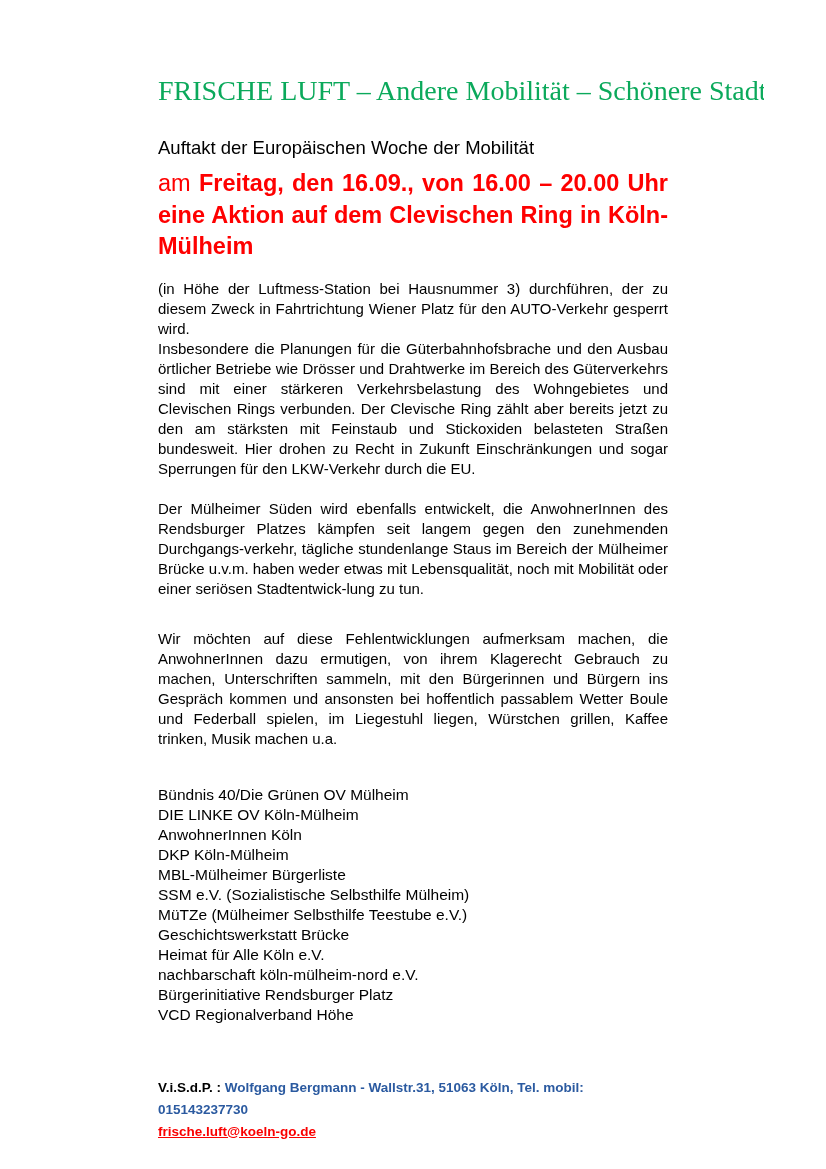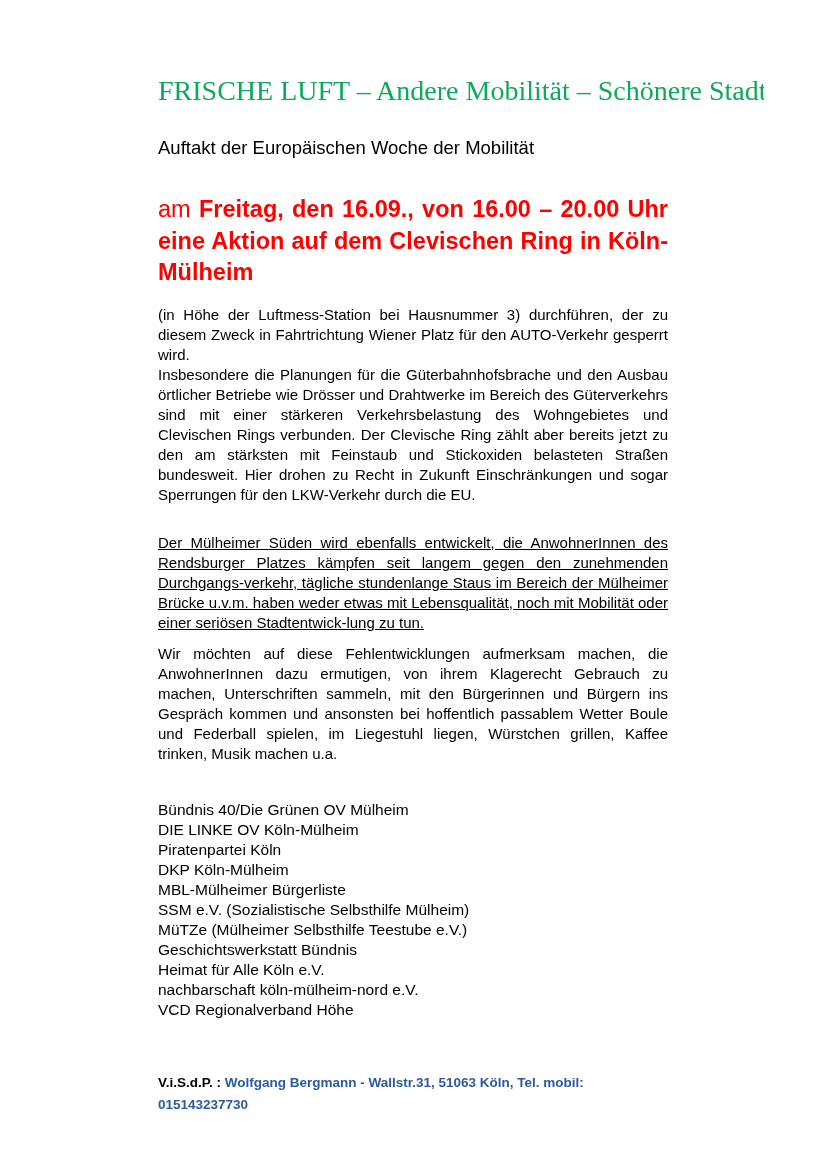--- a/index.html
+++ b/index.html
@@ -47,29 +47,29 @@
     font-size: 18.5px;
     font-weight: 400;
     line-height: 25px;
     margin: 28px 0 0 0;
   }
   .announcement {
     color: var(--announcement_red);
     font-size: 23.5px;
     line-height: 31.5px;
     font-weight: 700;
-    margin-top: 34px;
+    margin-top: 8px;
   }
   .announcement .hl-line { min-height: 31.5px; }
   .hl-just { text-align: justify; text-align-last: justify; }
   .hl-reg { font-weight: 400; }
   .p-after-announcement { margin-top: 16px; }
   .p-insbesondere { }
-  .p-sueden { margin-top: 28px; text-decoration: underline; }
-  .p-wir { margin-top: 11px; }
+  .p-sueden { margin-top: 20px; }
+  .p-wir { margin-top: 30px; }
   .org-list {
     margin-top: 36px;
     font-size: 15.5px;
     line-height: 20px;
   }
   .org-item { min-height: 20px; }
   .footer {
     margin-top: 52px;
     font-size: 13.5px;
     font-weight: 700;
@@ -103,31 +103,35 @@
 
   <p class="para p-insbesondere">Insbesondere die Planungen für die Güterbahnhofsbrache und den Ausbau örtlicher Betriebe wie Drösser und Drahtwerke im Bereich des Güterverkehrs sind mit einer stärkeren Verkehrsbelastung des Wohngebietes und Clevischen Rings verbunden. Der Clevische Ring zählt aber bereits jetzt zu den am stärksten mit Feinstaub und Stickoxiden belasteten Straßen bundesweit. Hier drohen zu Recht in Zukunft Einschränkungen und sogar Sperrungen für den LKW-Verkehr durch die EU.</p>
 
   <p class="para p-sueden">Der Mülheimer Süden wird ebenfalls entwickelt, die AnwohnerInnen des Rendsburger Platzes kämpfen seit langem gegen den zunehmenden Durchgangs-verkehr, tägliche stundenlange Staus im Bereich der Mülheimer Brücke u.v.m. haben weder etwas mit Lebensqualität, noch mit Mobilität oder einer seriösen Stadtentwick-lung zu tun.</p>
 
   <p class="para p-wir">Wir möchten auf diese Fehlentwicklungen aufmerksam machen, die AnwohnerInnen dazu ermutigen, von ihrem Klagerecht Gebrauch zu machen, Unterschriften sammeln, mit den Bürgerinnen und Bürgern ins Gespräch kommen und ansonsten bei hoffentlich passablem Wetter Boule und Federball spielen, im Liegestuhl liegen, Würstchen grillen, Kaffee trinken, Musik machen u.a.</p>
 
   <div class="org-list">
     <div class="org-item">Bündnis 40/Die Grünen OV Mülheim</div>
     <div class="org-item">DIE LINKE OV Köln-Mülheim</div>
-    <div class="org-item">Piratenpartei Köln</div>
+    <div class="org-item">AnwohnerInnen Köln</div>
     <div class="org-item">DKP Köln-Mülheim</div>
     <div class="org-item">MBL-Mülheimer Bürgerliste</div>
     <div class="org-item">SSM e.V. (Sozialistische Selbsthilfe Mülheim)</div>
     <div class="org-item">MüTZe (Mülheimer Selbsthilfe Teestube e.V.)</div>
-    <div class="org-item">Geschichtswerkstatt Bündnis</div>
+    <div class="org-item">Geschichtswerkstatt Brücke</div>
     <div class="org-item">Heimat für Alle Köln e.V.</div>
     <div class="org-item">nachbarschaft köln-mülheim-nord e.V.</div>
+    <div class="org-item">Bürgerinitiative Rendsburger Platz</div>
     <div class="org-item">VCD Regionalverband Höhe</div>
   </div>
 
   <div class="footer">
     <div class="footer-line1">
       <span class="visdp">V.i.S.d.P. :</span>
       <span class="contact">Wolfgang Bergmann - Wallstr.31, 51063 Köln, Tel. mobil: 015143237730</span>
     </div>
+    <div class="footer-line2">
+      <a class="email-link">frische.luft@koeln-go.de</a>
+    </div>
   </div>
 
 </div>
 
 </body></html>

